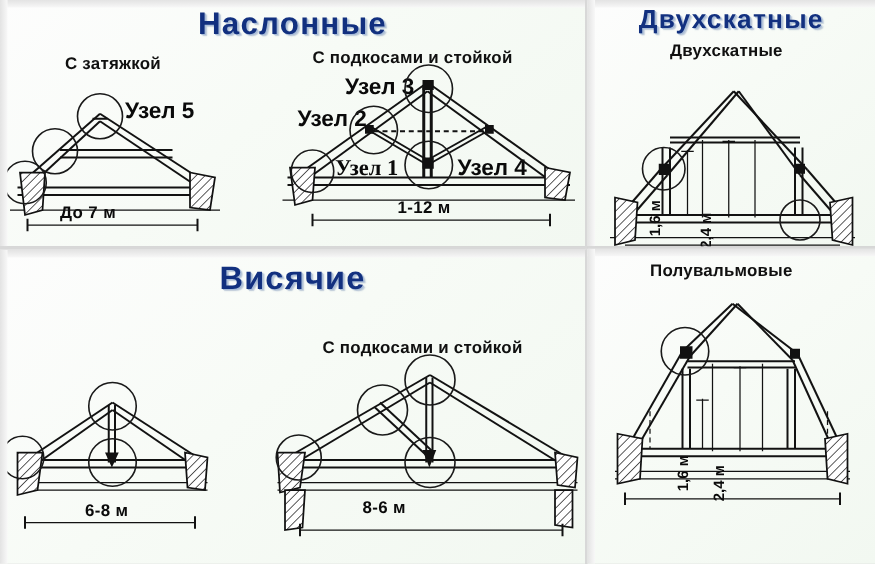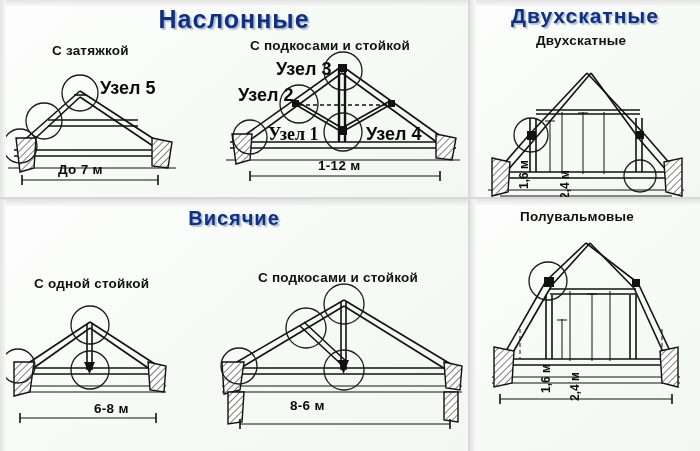--- a/index.html
+++ b/index.html
@@ -41,21 +41,21 @@
 
   .ptitle{
     position:absolute;left:0;right:0;text-align:center;
     font-weight:bold;
     color:#12307f;
     letter-spacing:1px;
     text-shadow:1px 1px 0 #a8bcd8, 2px 2px 1px rgba(140,160,190,.55);
     white-space:nowrap;
   }
   .tl .ptitle{top:5px;font-size:25px;}
-  .bl .ptitle{top:7px;font-size:20px;}
+  .bl .ptitle{top:7px;font-size:26px;}
   .tr .ptitle{top:4px;font-size:21px;}
 
   .sub{
     position:absolute;
     font-weight:bold;color:#101010;
     font-size:13.5px;white-space:nowrap;
     letter-spacing:.2px;
   }
 
   .nodelbl{
@@ -94,21 +94,21 @@
 
     <div class="sub" style="left:250px;top:38px;">С подкосами и стойкой</div>
 
     <div class="nodelbl" style="left:100px;top:78px;">Узел 5</div>
 
     <div class="nodelbl" style="left:276px;top:59px;">Узел 3</div>
     <div class="nodelbl" style="left:238px;top:85px;text-align:right;">Узел 2</div>
     <div class="nodelbl" style="left:268px;top:124px;font-family:Liberation Serif, serif;">Узел 1</div>
     <div class="nodelbl" style="left:366px;top:124px;">Узел 4</div>
 
-    <div class="dimlbl" style="left:58px;top:162px;">До 7 м</div>
+    <div class="dimlbl" style="left:48px;top:162px;">До 7 м</div>
     <div class="dimlbl" style="left:318px;top:158px;">1-12 м</div>
 
     <svg width="470" height="199">
       <defs>
         <pattern id="hatch" patternUnits="userSpaceOnUse" width="5" height="5" patternTransform="rotate(45)">
           <rect width="5" height="5" fill="#fff"></rect>
           <line x1="0" y1="0" x2="0" y2="5" stroke="#111" stroke-width="1.1"></line>
         </pattern>
       </defs>
 
@@ -224,25 +224,24 @@
       <path class="ln thin" d="M113,112 L113,174"></path>
       <path class="ln thin" d="M108,113 L118,113"></path>
 
       <path class="ln thin" d="M30,196 L202,196"></path>
     </svg>
   </div>
 
   <div class="panel bl">
     <div class="ptitle">Висячие</div>
 
-    <div class="sub" style="left:34px;top:76px;">С одной стойкой</div>
 
     <div class="sub" style="left:258px;top:70px;">С подкосами и стойкой</div>
 
-    <div class="dimlbl" style="left:68px;top:201px;margin-left:26px;">6-8 м</div>
+    <div class="dimlbl" style="left:68px;top:201px;">6-8 м</div>
     <div class="dimlbl" style="left:290px;top:198px;">8-6 м</div>
 
     <svg width="470" height="252">
 
       <path class="ln med" d="M24,166 L90,122"></path>
       <path class="ln med" d="M28,172 L90,128"></path>
       <path class="ln med" d="M90,122 L158,166"></path>
       <path class="ln med" d="M90,128 L154,172"></path>
 
       <path class="ln med" d="M87,124 L87,170"></path>

